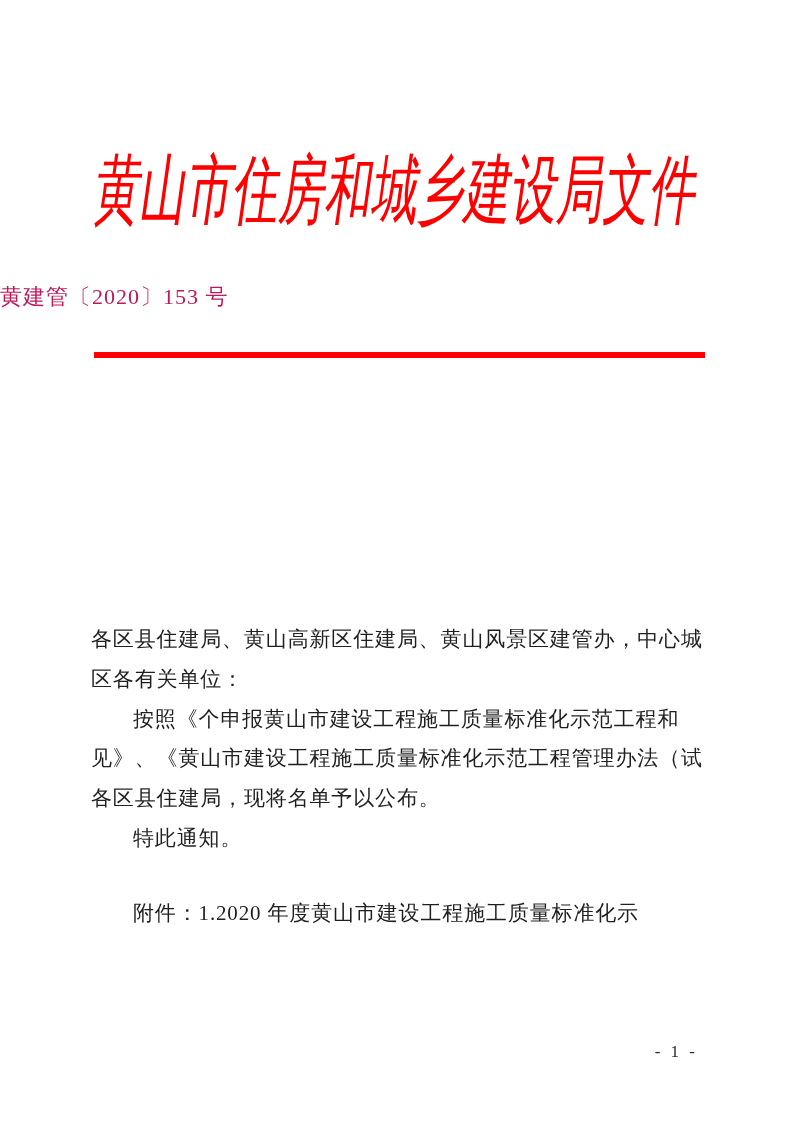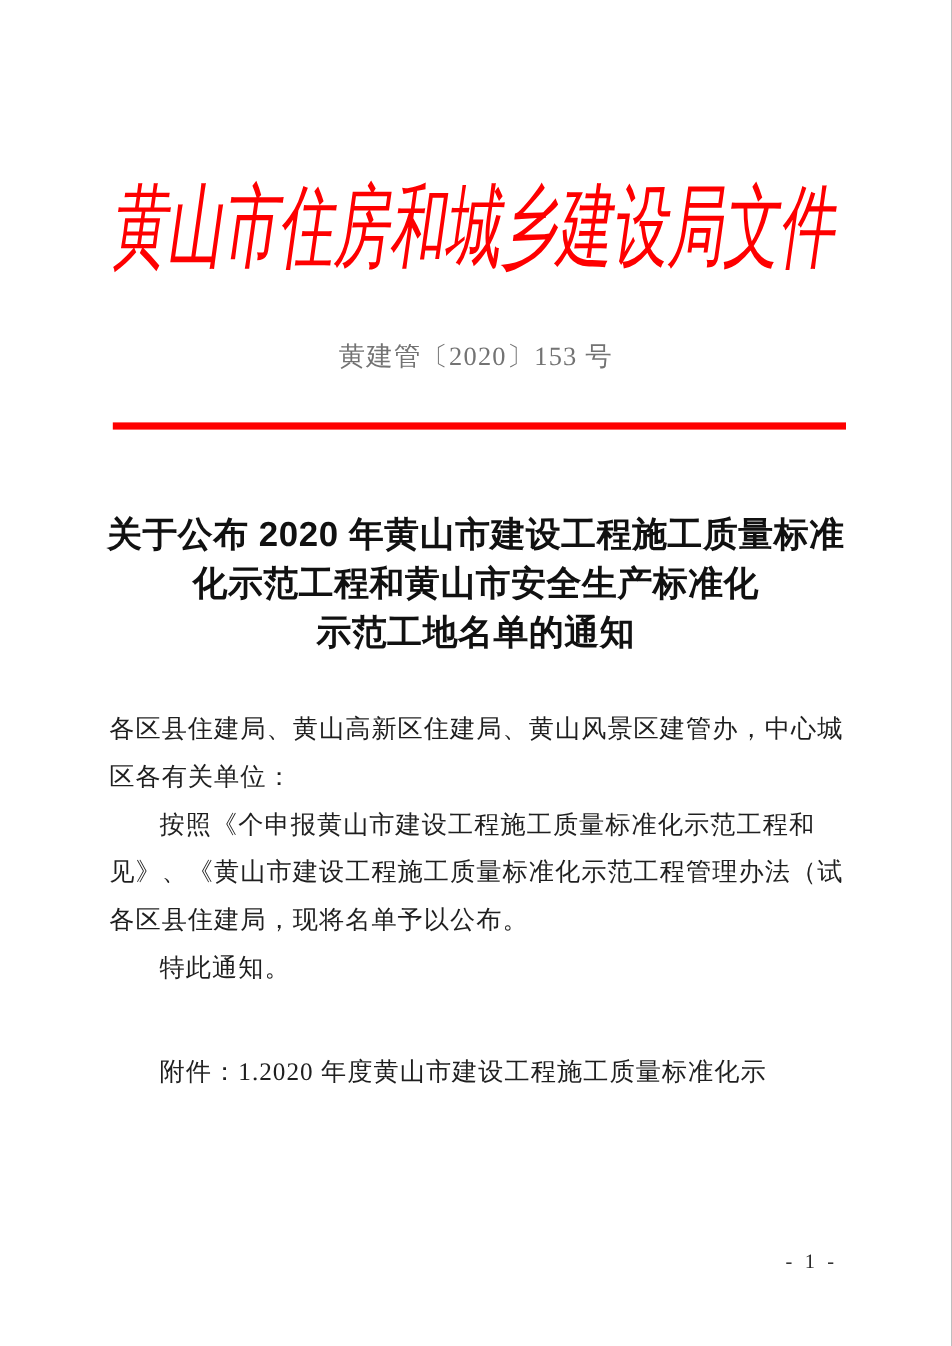--- a/index.html
+++ b/index.html
@@ -28,26 +28,26 @@
     color: #fe0000;
     font-family: "Liberation Serif", "DejaVu Serif", serif;
   }
 
   
   .doc-number {
     position: absolute;
     top: 283px;
     left: 0;
     width: 100%;
-    text-align: center;
+    text-align: left;
     font-size: 22px;
     line-height: 28px;
     letter-spacing: 1px;
     white-space: nowrap;
-    color: #737373;
+    color: #be185d;
   }
 
   
   .red-rule {
     position: absolute;
     top: 352px;
     left: 94px;
     width: 611px;
     height: 6px;
     background: #fe0000;
@@ -64,31 +64,31 @@
     font-weight: 700;
     font-size: 29px;
     line-height: 41px;
     letter-spacing: 0.5px;
     color: #111111;
   }
 
   
   .body-text {
     position: absolute;
-    top: 588px;
+    top: 620px;
     left: 91px;
     width: 620px;
     font-size: 21px;
     line-height: 39.75px;
     letter-spacing: 0.85px;
     color: #1f1f1f;
   }
   .body-text p { white-space: nowrap; }
   .body-text p.indent { text-indent: 42px; }
-  .body-text p.gap { margin-top: 47px; }
+  .body-text p.gap { margin-top: 35px; }
 
   
   .page-number {
     position: absolute;
     top: 1040px;
     right: 95px;
     font-size: 17px;
     line-height: 24px;
     letter-spacing: 3px;
     white-space: nowrap;
@@ -99,25 +99,20 @@
 <body>
 
 <div class="page">
 
   <div class="agency-title">黄山市住房和城乡建设局文件</div>
 
   <div class="doc-number">黄建管〔2020〕153 号</div>
 
   <div class="red-rule"></div>
 
-  <div class="doc-title">
-    <div>关于公布 2020 年黄山市建设工程施工质量标准</div>
-    <div>化示范工程和黄山市安全生产标准化</div>
-    <div>示范工地名单的通知</div>
-  </div>
 
   <div class="body-text">
     <p>各区县住建局、黄山高新区住建局、黄山风景区建管办，中心城</p>
     <p>区各有关单位：</p>
     <p class="indent">按照《个申报黄山市建设工程施工质量标准化示范工程和</p>
     <p>见》、《黄山市建设工程施工质量标准化示范工程管理办法（试</p>
     <p>各区县住建局，现将名单予以公布。</p>
     <p class="indent">特此通知。</p>
     <p class="indent gap">附件：1.2020 年度黄山市建设工程施工质量标准化示</p>
   </div>

